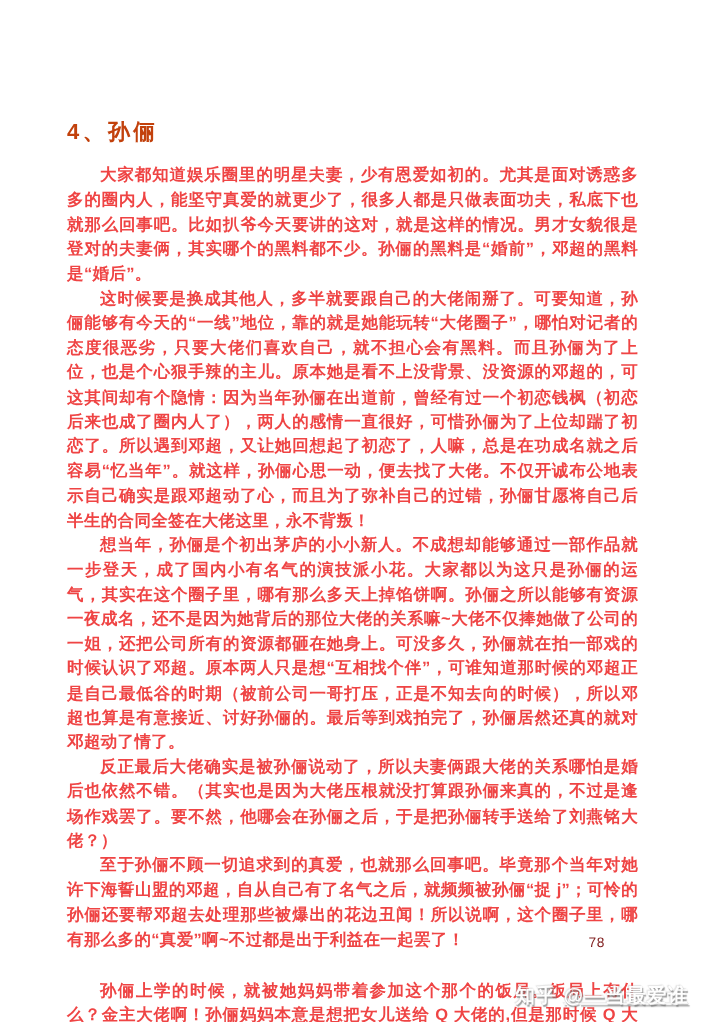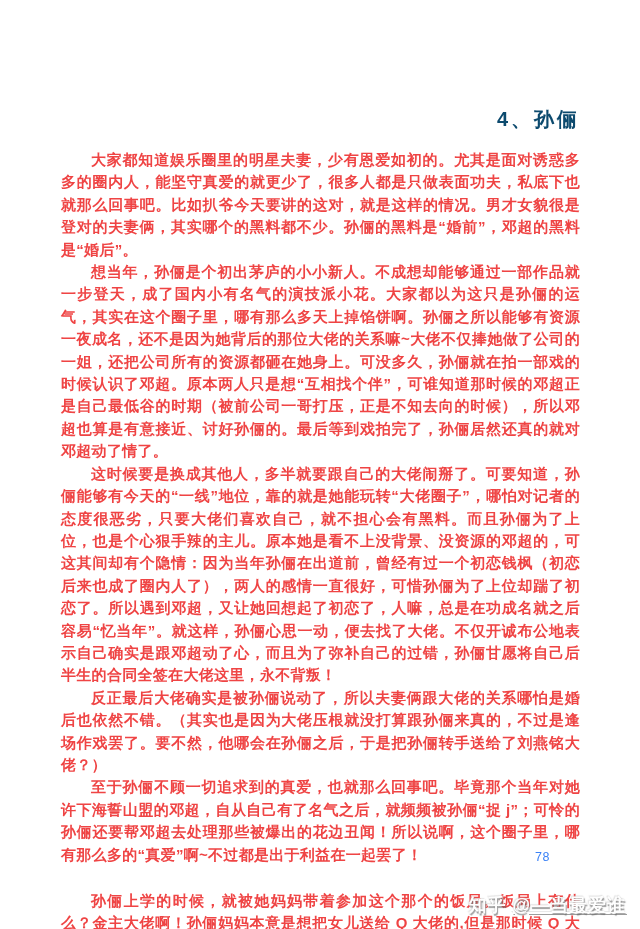--- a/index.html
+++ b/index.html
@@ -17,45 +17,45 @@
   }
   .doc {
     position: absolute;
     left: 61px;
     right: 60px;
     top: 106px;
     color: #2d2d2d;
   }
   .title {
     margin: 0 0 16px 0;
-    text-align: right;
+    text-align: left;
     font-size: 20px;
     font-weight: bold;
-    color: #0c4a6e;
+    color: #c2410c;
     letter-spacing: 3px;
   }
   .body-text p {
     margin: 0;
     font-size: 15px;
     line-height: 22.4px;
     text-align: justify;
     text-indent: 2em;
     letter-spacing: 0.3px;
     font-weight: 600;
     color: #ef4444;
   }
   .section-gap {
     height: 24px;
   }
   .page-number {
     position: absolute;
     top: 850px;
     right: 90px;
     font-size: 12.5px;
-    color: #3b82f6;
+    color: #7f1d1d;
     letter-spacing: 0.5px;
   }
   .watermark {
     position: absolute;
     top: 893px;
     right: 14px;
     font-size: 18px;
     font-weight: bold;
     letter-spacing: 1px;
     color: #fefefe;
@@ -73,22 +73,22 @@
 </head>
 <body>
 
 <div class="page">
 
   <div class="doc">
     <h1 class="title">4、孙俪</h1>
 
     <div class="body-text">
       <p>大家都知道娱乐圈里的明星夫妻，少有恩爱如初的。尤其是面对诱惑多多的圈内人，能坚守真爱的就更少了，很多人都是只做表面功夫，私底下也就那么回事吧。比如扒爷今天要讲的这对，就是这样的情况。男才女貌很是登对的夫妻俩，其实哪个的黑料都不少。孙俪的黑料是“婚前”，邓超的黑料是“婚后”。</p>
+      <p>这时候要是换成其他人，多半就要跟自己的大佬闹掰了。可要知道，孙俪能够有今天的“一线”地位，靠的就是她能玩转“大佬圈子”，哪怕对记者的态度很恶劣，只要大佬们喜欢自己，就不担心会有黑料。而且孙俪为了上位，也是个心狠手辣的主儿。原本她是看不上没背景、没资源的邓超的，可这其间却有个隐情：因为当年孙俪在出道前，曾经有过一个初恋钱枫（初恋后来也成了圈内人了），两人的感情一直很好，可惜孙俪为了上位却踹了初恋了。所以遇到邓超，又让她回想起了初恋了，人嘛，总是在功成名就之后容易“忆当年”。就这样，孙俪心思一动，便去找了大佬。不仅开诚布公地表示自己确实是跟邓超动了心，而且为了弥补自己的过错，孙俪甘愿将自己后半生的合同全签在大佬这里，永不背叛！</p>
       <p>想当年，孙俪是个初出茅庐的小小新人。不成想却能够通过一部作品就一步登天，成了国内小有名气的演技派小花。大家都以为这只是孙俪的运气，其实在这个圈子里，哪有那么多天上掉馅饼啊。孙俪之所以能够有资源一夜成名，还不是因为她背后的那位大佬的关系嘛~大佬不仅捧她做了公司的一姐，还把公司所有的资源都砸在她身上。可没多久，孙俪就在拍一部戏的时候认识了邓超。原本两人只是想“互相找个伴”，可谁知道那时候的邓超正是自己最低谷的时期（被前公司一哥打压，正是不知去向的时候），所以邓超也算是有意接近、讨好孙俪的。最后等到戏拍完了，孙俪居然还真的就对邓超动了情了。</p>
-      <p>这时候要是换成其他人，多半就要跟自己的大佬闹掰了。可要知道，孙俪能够有今天的“一线”地位，靠的就是她能玩转“大佬圈子”，哪怕对记者的态度很恶劣，只要大佬们喜欢自己，就不担心会有黑料。而且孙俪为了上位，也是个心狠手辣的主儿。原本她是看不上没背景、没资源的邓超的，可这其间却有个隐情：因为当年孙俪在出道前，曾经有过一个初恋钱枫（初恋后来也成了圈内人了），两人的感情一直很好，可惜孙俪为了上位却踹了初恋了。所以遇到邓超，又让她回想起了初恋了，人嘛，总是在功成名就之后容易“忆当年”。就这样，孙俪心思一动，便去找了大佬。不仅开诚布公地表示自己确实是跟邓超动了心，而且为了弥补自己的过错，孙俪甘愿将自己后半生的合同全签在大佬这里，永不背叛！</p>
       <p>反正最后大佬确实是被孙俪说动了，所以夫妻俩跟大佬的关系哪怕是婚后也依然不错。（其实也是因为大佬压根就没打算跟孙俪来真的，不过是逢场作戏罢了。要不然，他哪会在孙俪之后，于是把孙俪转手送给了刘燕铭大佬？）</p>
       <p>至于孙俪不顾一切追求到的真爱，也就那么回事吧。毕竟那个当年对她许下海誓山盟的邓超，自从自己有了名气之后，就频频被孙俪“捉 j”；可怜的孙俪还要帮邓超去处理那些被爆出的花边丑闻！所以说啊，这个圈子里，哪有那么多的“真爱”啊~不过都是出于利益在一起罢了！</p>
 
       <div class="section-gap"></div>
 
       <p>孙俪上学的时候，就被她妈妈带着参加这个那个的饭局。饭局上有什么？金主大佬啊！孙俪妈妈本意是想把女儿送给 Q 大佬的,但是那时候 Q 大佬已经有了黄奕“玉壶美人”黄奕正得宠，Q 大佬也就没打算收下孙俪。于是把孙俪转手送给了刘燕铭大佬。</p>
 
     </div>
   </div>
 

